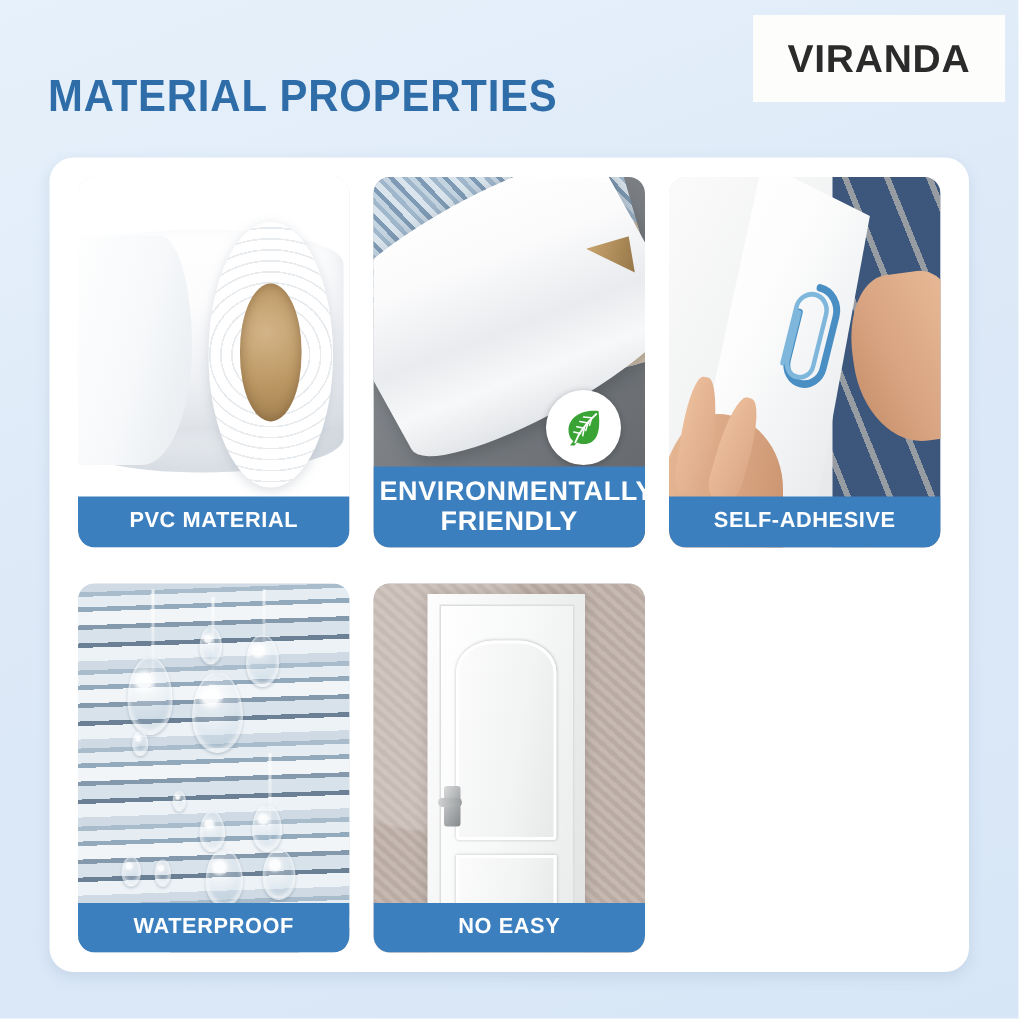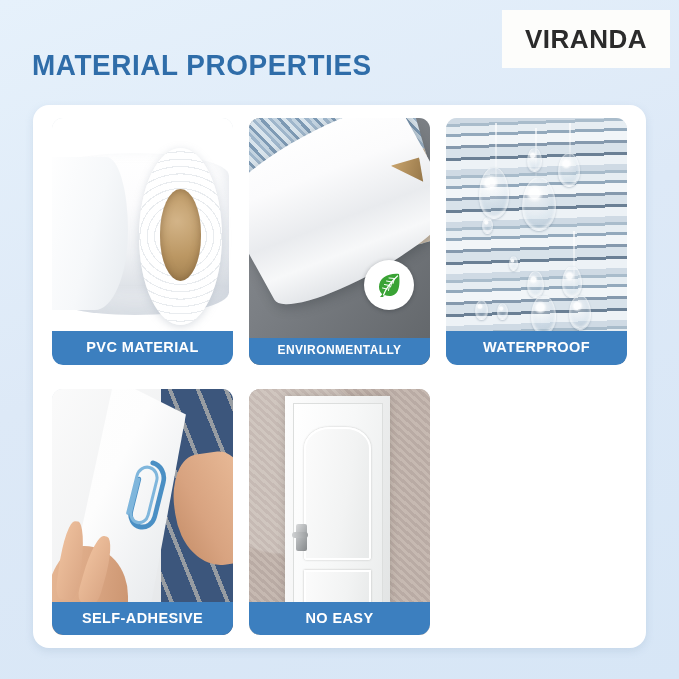--- a/index.html
+++ b/index.html
@@ -84,21 +84,21 @@
     font-size: 14.5px;
     font-weight: bold;
     letter-spacing: 0.4px;
     text-align: center;
     padding: 8px 4px 9px;
     line-height: 1.12;
     border-bottom-left-radius: 11px;
     border-bottom-right-radius: 11px;
     z-index: 5;
   }
-  .card-label.two-line { padding: 6px 4px 7px; font-size: 12px; }
+  .card-label.two-line { padding: 6px 4px 7px; font-size: 18px; }
 
   
   .pvc-bg { position:absolute; inset:0; background:#ffffff; }
   .pvc-roll {
     position: absolute;
     left: -6%; top: 14%;
     width: 104%; height: 66%;
     background: linear-gradient(180deg,#ffffff 0%,#fcfcfd 32%,#eef0f3 62%,#dfe3e8 82%,#f2f4f6 100%);
     border-radius: 50% / 14%;
     box-shadow: inset 0 -10px 18px rgba(170,180,195,0.40);
@@ -397,21 +397,40 @@
                 <path d="M14 20L9.5 19"></path>
               <path d="M21.5 9.5L20 14.5"></path>
                 <path d="M19 13L17.5 18"></path>
               <path d="M16.5 16.5L15.5 21.5"></path>
             </g>
           </svg>
         </div>
       </div>
       <div class="card-label two-line">
         <div>ENVIRONMENTALLY</div>
-      </div>
+        <div>FRIENDLY</div>
+      </div>
+    </div>
+
+    <div class="card">
+      <div class="card-photo">
+        <div class="adh-bg"></div>
+        <div class="adh-water"></div>
+        <div class="adh-sheet-back"></div>
+        <div class="hand-r"></div>
+        <div class="adh-peel"></div>
+        <div class="adh-clip">
+          <svg width="100%" height="100%" viewBox="0 0 40 60" aria-hidden="true" preserveAspectRatio="none">
+            <path d="M20 6 a11 11 0 0 1 11 11 v24 a9 9 0 0 1 -18 0 v-22" fill="none" stroke="#4a8fc4" stroke-width="3.4" stroke-linecap="round"></path>
+            <path d="M13 19 v22 a6.5 6.5 0 0 0 13 0 v-24 a7.5 7.5 0 0 0 -15 0 v26" fill="none" stroke="#7fb6dc" stroke-width="2.2" stroke-linecap="round"></path>
+          </svg>
+        </div>
+        <div class="hand-l"></div>
+      </div>
+      <div class="card-label">SELF-ADHESIVE</div>
     </div>
 
     <div class="card">
       <div class="card-photo">
         <div class="wood-bg light"></div>
         <div class="trail" style="left:27%;top:2%;height:30%;"></div>
         <div class="trail" style="left:49%;top:4%;height:22%;"></div>
         <div class="trail" style="left:68%;top:2%;height:18%;"></div>
         <div class="trail" style="left:70%;top:46%;height:26%;"></div>
         <div class="drop" style="left:18%;top:20%;width:17%;height:21%;"></div>
@@ -423,38 +442,20 @@
         <div class="drop" style="left:64%;top:60%;width:11%;height:13%;"></div>
         <div class="drop" style="left:47%;top:72%;width:14%;height:16%;"></div>
         <div class="drop" style="left:68%;top:72%;width:12%;height:14%;"></div>
         <div class="drop" style="left:16%;top:74%;width:7%;height:8%;"></div>
         <div class="drop" style="left:28%;top:75%;width:6%;height:7%;"></div>
         <div class="drop" style="left:35%;top:56%;width:5%;height:6%;"></div>
       </div>
       <div class="card-label">WATERPROOF</div>
     </div>
 
-    <div class="card">
-      <div class="card-photo">
-        <div class="adh-bg"></div>
-        <div class="adh-water"></div>
-        <div class="adh-sheet-back"></div>
-        <div class="hand-r"></div>
-        <div class="adh-peel"></div>
-        <div class="adh-clip">
-          <svg width="100%" height="100%" viewBox="0 0 40 60" aria-hidden="true" preserveAspectRatio="none">
-            <path d="M20 6 a11 11 0 0 1 11 11 v24 a9 9 0 0 1 -18 0 v-22" fill="none" stroke="#4a8fc4" stroke-width="3.4" stroke-linecap="round"></path>
-            <path d="M13 19 v22 a6.5 6.5 0 0 0 13 0 v-24 a7.5 7.5 0 0 0 -15 0 v26" fill="none" stroke="#7fb6dc" stroke-width="2.2" stroke-linecap="round"></path>
-          </svg>
-        </div>
-        <div class="hand-l"></div>
-      </div>
-      <div class="card-label">SELF-ADHESIVE</div>
-    </div>
-
 
     <div class="card">
       <div class="card-photo">
         <div class="wall"></div>
         <div class="wall-skirt"></div>
         <div class="door-frame">
           <div class="door">
             <div class="door-panel top"></div>
             <div class="door-panel bot"></div>
             <div class="door-handle"></div>

